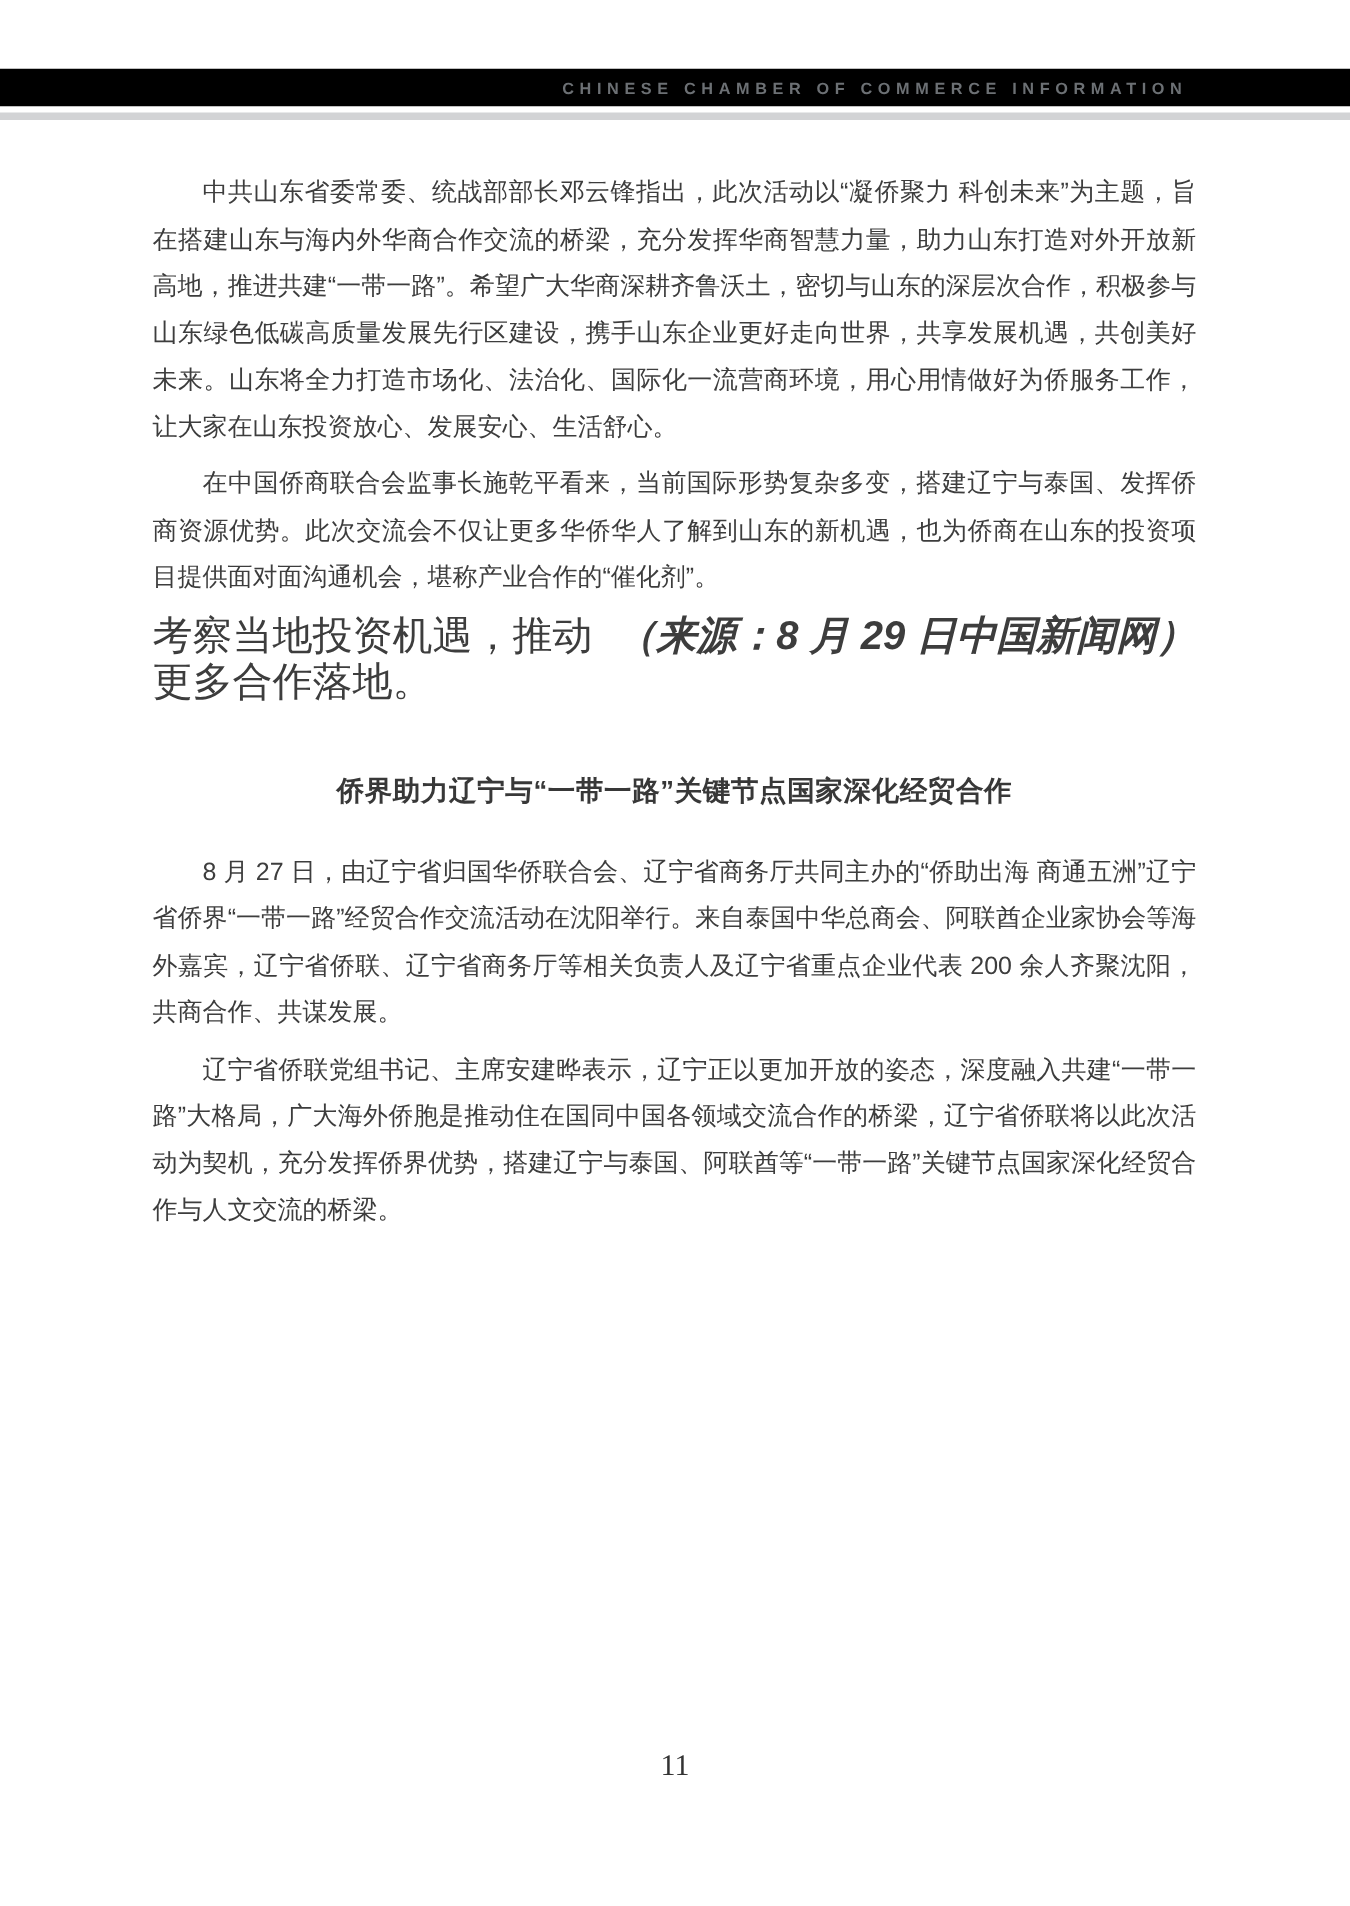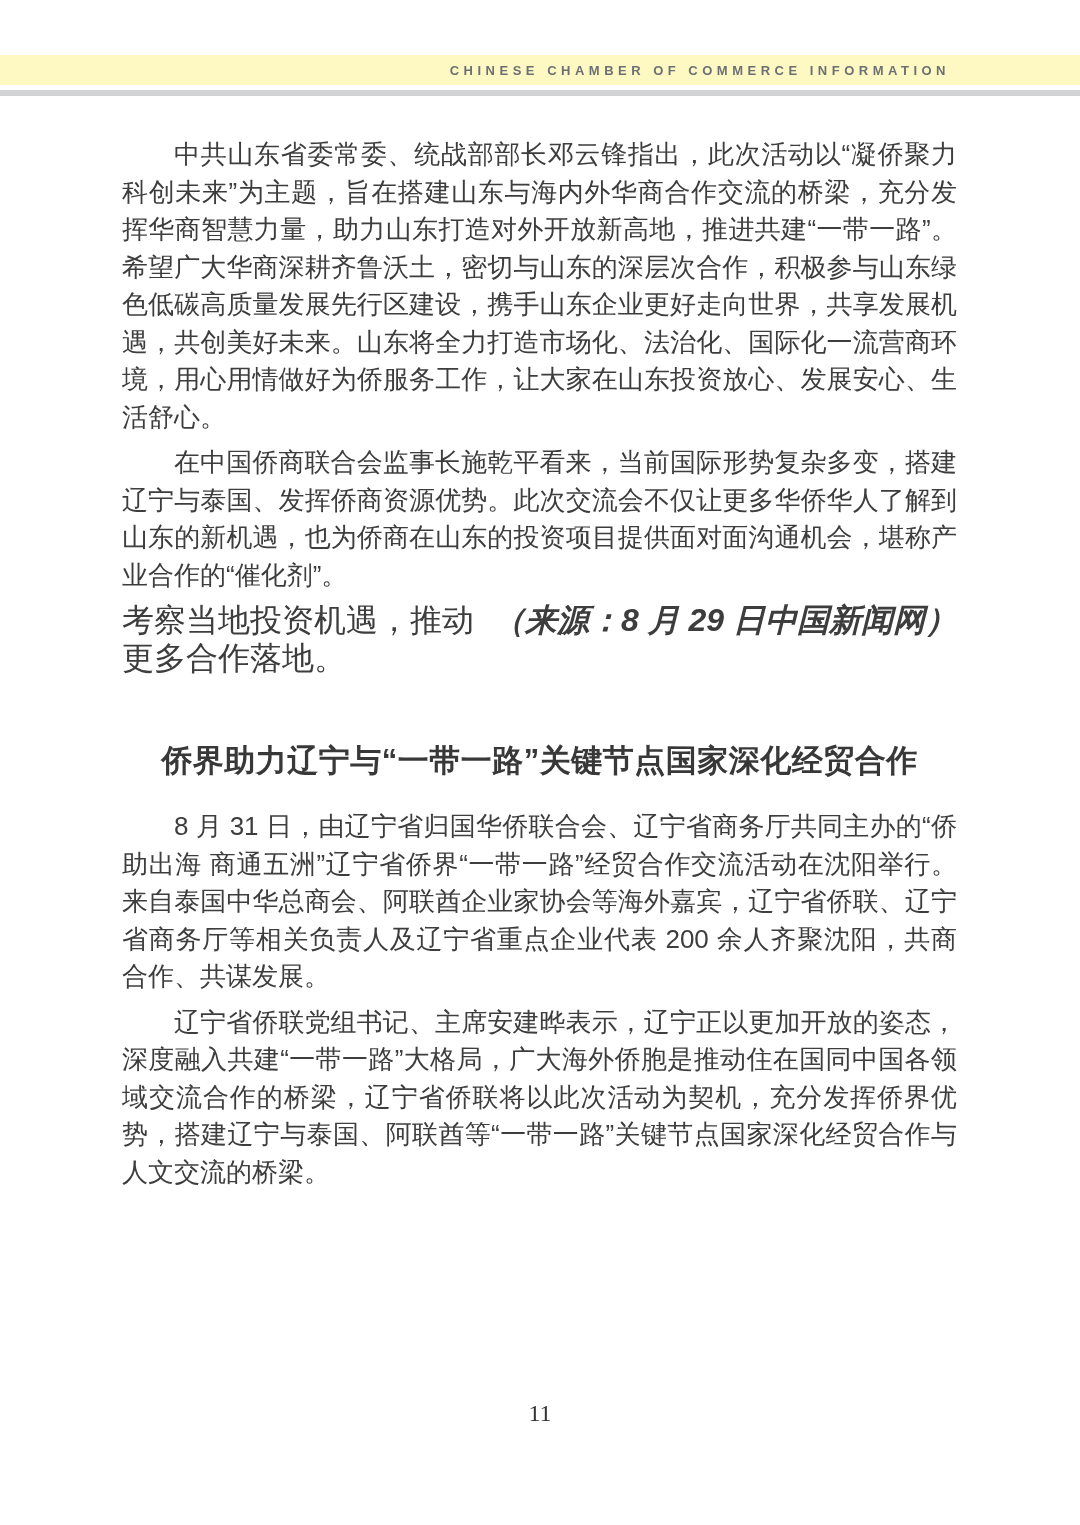--- a/index.html
+++ b/index.html
@@ -9,21 +9,21 @@
     width: 1080px;
     height: 1525px;
     margin: 0 auto;
     background: #ffffff;
     overflow: hidden;
     font-family: "Liberation Sans", "DejaVu Sans", sans-serif;
   }
   .banner-bar {
     margin-top: 55px;
     height: 30px;
-    background: #fef9c3;
+    background: #000000;
     display: flex;
     align-items: center;
     justify-content: flex-end;
     padding-right: 130px;
   }
   .banner-text {
     font-size: 13px;
     font-weight: 700;
     letter-spacing: 4.5px;
     color: #6c7074;
@@ -32,45 +32,45 @@
   .banner-strip {
     height: 6px;
     background: #d2d3d5;
     margin-top: 5px;
   }
   .content {
     padding: 40px 123px 0 122px;
     color: #3d3d3d;
   }
   .para {
-    font-size: 26px;
+    font-size: 20px;
     line-height: 37.5px;
     text-align: justify;
     text-indent: 2em;
     margin-bottom: 8px;
     color: #3d3d3d;
   }
   .para.no-gap { margin-bottom: 0; }
   .closing-line {
     display: flex;
     justify-content: space-between;
     align-items: baseline;
     font-size: 32px;
     line-height: 37.5px;
     margin-bottom: 8px;
     color: #3d3d3d;
   }
   .source { font-weight: 700; white-space: nowrap; font-style: italic; }
   .article-title {
-    font-size: 31px;
+    font-size: 22px;
     font-weight: 700;
     color: #383838;
     text-align: center;
     letter-spacing: 0.5px;
-    margin: 62px 0 25px 0;
+    margin: 46px 0 25px 0;
     line-height: 44px;
   }
   .page-number {
     position: absolute;
     top: 1400px;
     left: 0;
     width: 100%;
     text-align: center;
     font-family: "Liberation Serif", "DejaVu Serif", serif;
     font-size: 24px;
@@ -95,21 +95,21 @@
       <p class="para">中共山东省委常委、统战部部长邓云锋指出，此次活动以“凝侨聚力 科创未来”为主题，旨在搭建山东与海内外华商合作交流的桥梁，充分发挥华商智慧力量，助力山东打造对外开放新高地，推进共建“一带一路”。希望广大华商深耕齐鲁沃土，密切与山东的深层次合作，积极参与山东绿色低碳高质量发展先行区建设，携手山东企业更好走向世界，共享发展机遇，共创美好未来。山东将全力打造市场化、法治化、国际化一流营商环境，用心用情做好为侨服务工作，让大家在山东投资放心、发展安心、生活舒心。</p>
       <p class="para">在中国侨商联合会监事长施乾平看来，当前国际形势复杂多变，搭建辽宁与泰国、发挥侨商资源优势。此次交流会不仅让更多华侨华人了解到山东的新机遇，也为侨商在山东的投资项目提供面对面沟通机会，堪称产业合作的“催化剂”。</p>
       <div class="closing-line">
         <span>考察当地投资机遇，推动更多合作落地。</span>
         <span class="source">（来源：8 月 29 日中国新闻网）</span>
       </div>
     </article>
 
     <article>
       <h2 class="article-title">侨界助力辽宁与“一带一路”关键节点国家深化经贸合作</h2>
-      <p class="para">8 月 31 日，由辽宁省归国华侨联合会、辽宁省商务厅共同主办的“侨助出海 商通五洲”辽宁省侨界“一带一路”经贸合作交流活动在沈阳举行。来自泰国中华总商会、阿联酋企业家协会等海外嘉宾，辽宁省侨联、辽宁省商务厅等相关负责人及辽宁省重点企业代表 200 余人齐聚沈阳，共商合作、共谋发展。</p>
+      <p class="para">8 月 27 日，由辽宁省归国华侨联合会、辽宁省商务厅共同主办的“侨助出海 商通五洲”辽宁省侨界“一带一路”经贸合作交流活动在沈阳举行。来自泰国中华总商会、阿联酋企业家协会等海外嘉宾，辽宁省侨联、辽宁省商务厅等相关负责人及辽宁省重点企业代表 200 余人齐聚沈阳，共商合作、共谋发展。</p>
       <p class="para">辽宁省侨联党组书记、主席安建晔表示，辽宁正以更加开放的姿态，深度融入共建“一带一路”大格局，广大海外侨胞是推动住在国同中国各领域交流合作的桥梁，辽宁省侨联将以此次活动为契机，充分发挥侨界优势，搭建辽宁与泰国、阿联酋等“一带一路”关键节点国家深化经贸合作与人文交流的桥梁。</p>
 
     </article>
 
   </main>
 
   <footer>
     <div class="page-number">11</div>
   </footer>
 

